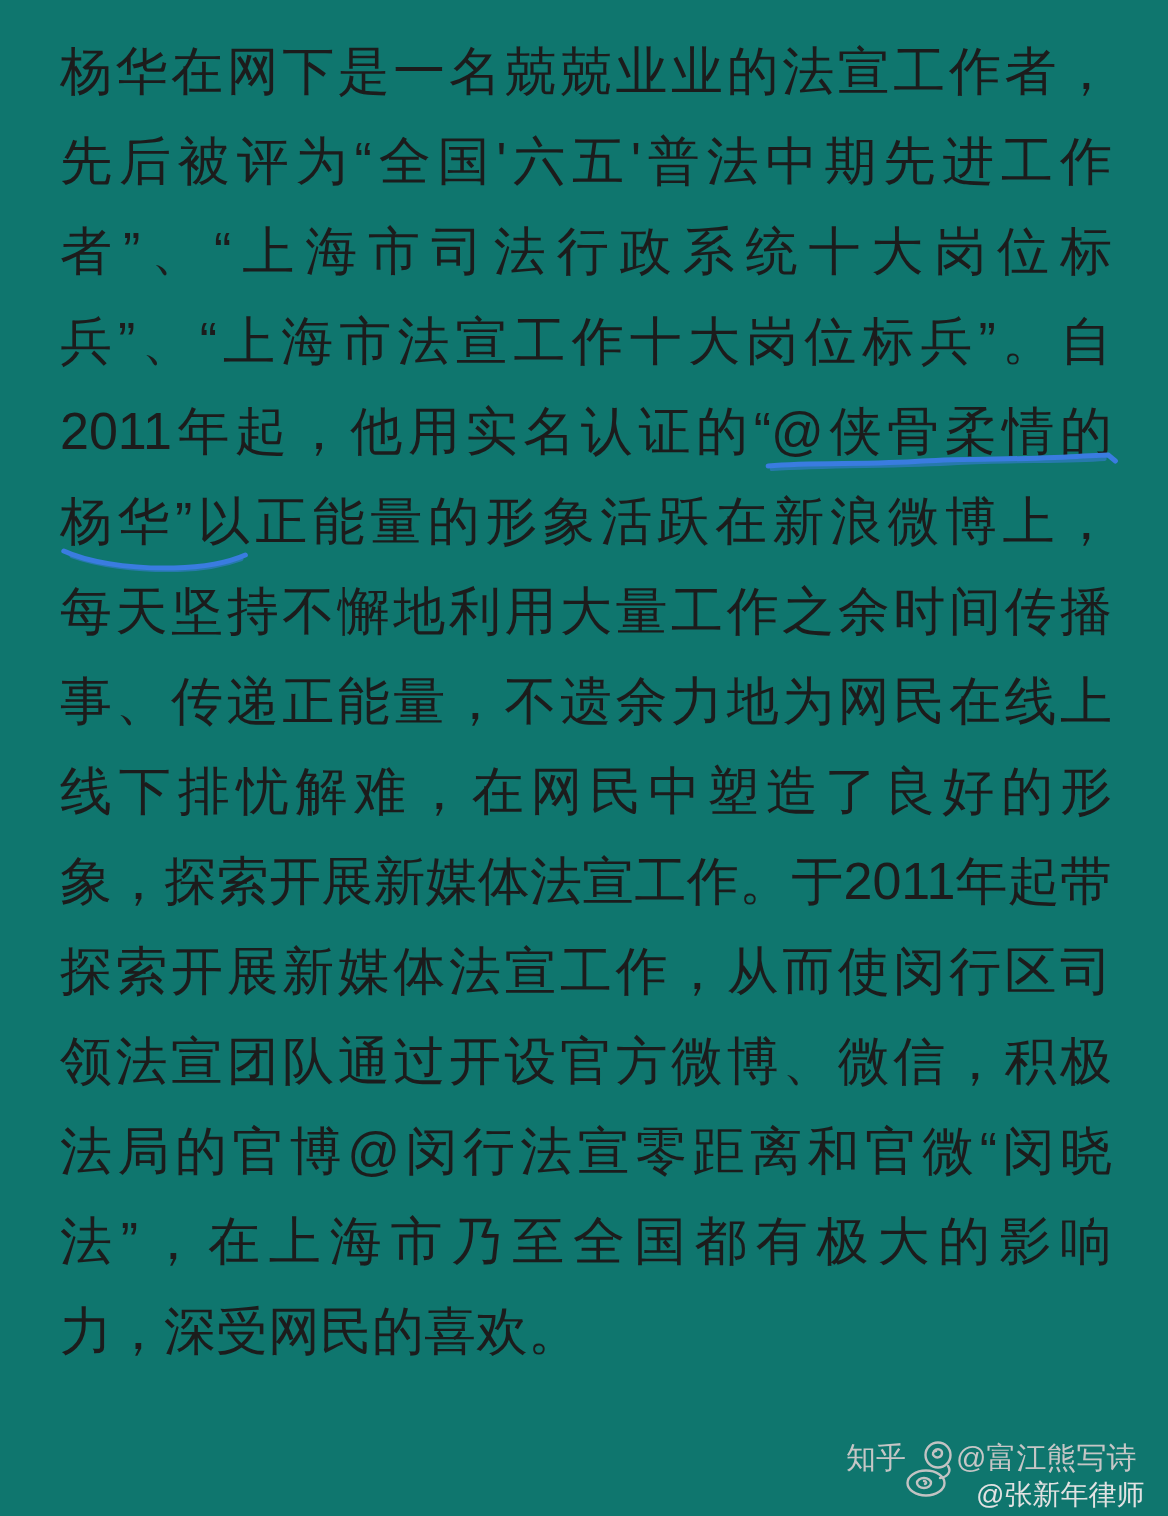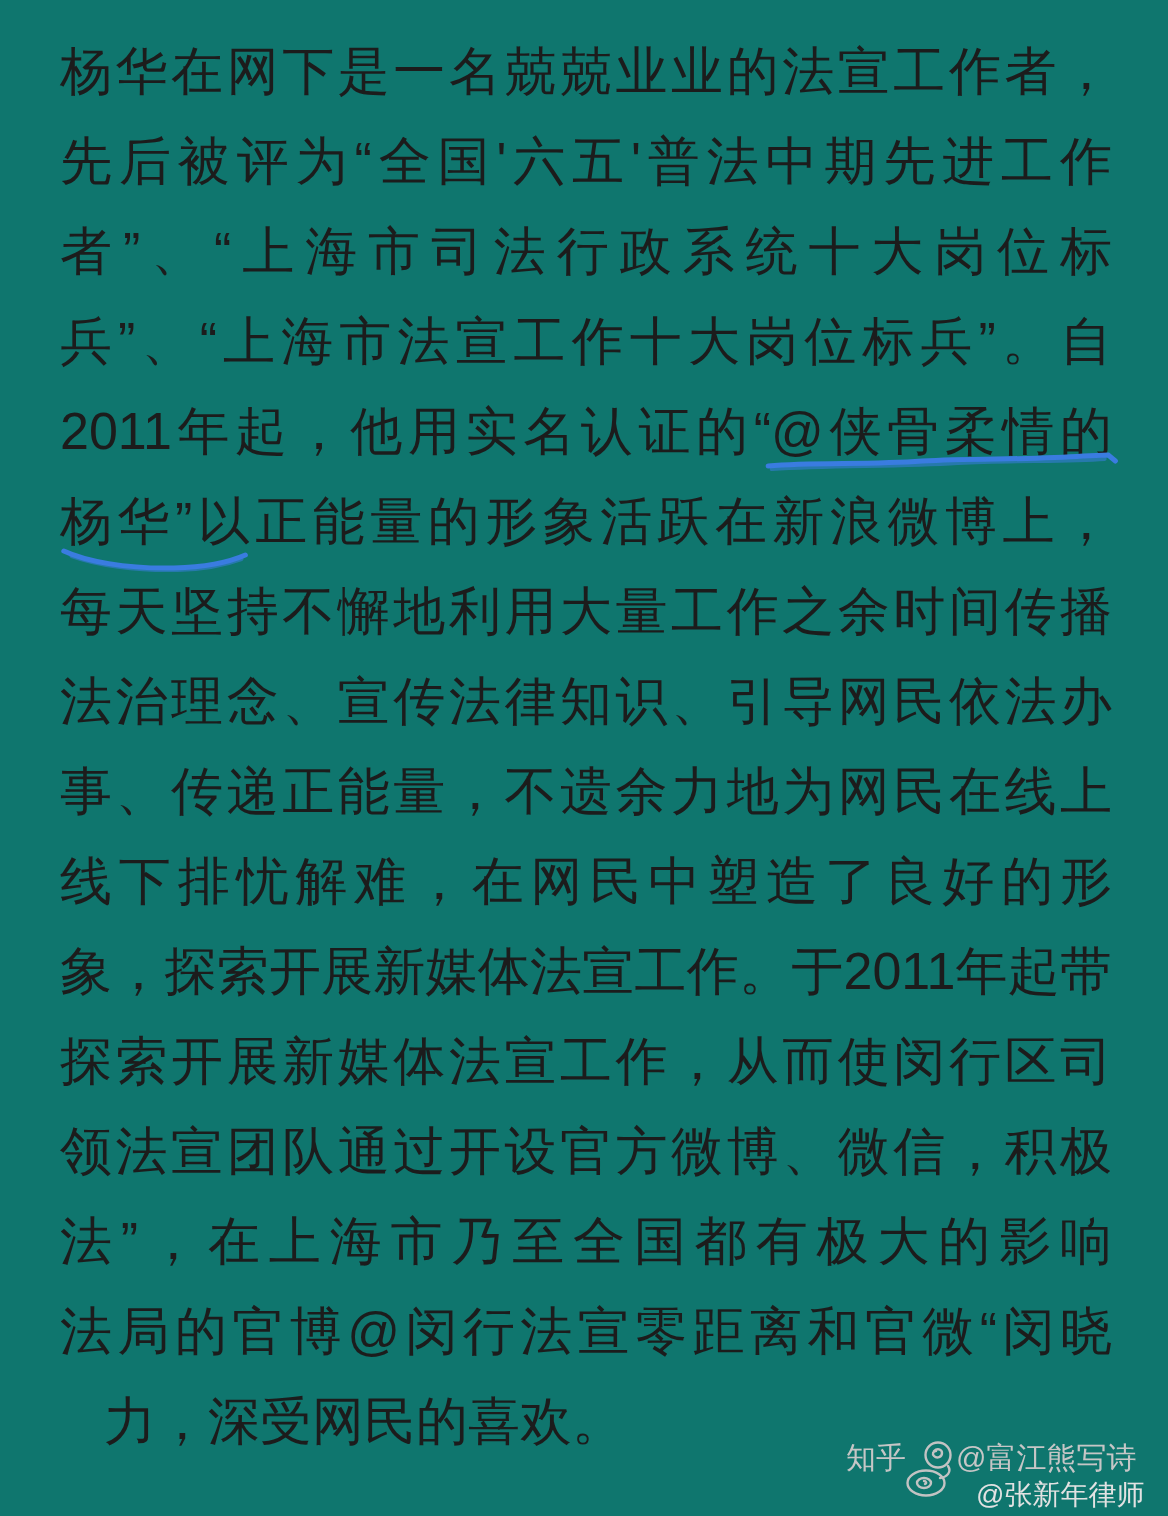--- a/index.html
+++ b/index.html
@@ -22,21 +22,20 @@
     font-weight: 400;
   }
   .line {
     height: 90px;
     text-align: justify;
     text-align-last: justify;
   }
   .line.last {
     text-align: left;
     text-align-last: left;
-    margin-left: 44px;
   }
   .u { position: relative; }
   .u .scribble {
     position: absolute;
     height: 26px;
     pointer-events: none;
     overflow: visible;
   }
   .u.scribble-flat .scribble   { left: -10px; width: 105%; bottom: -14px; }
   .u.scribble-swoosh .scribble { left: -2px;  width: 168%; bottom: -24px; }
@@ -79,28 +78,27 @@
       <div class="line"><span>兵”、“上海市法宣工作十大岗位标兵”。自</span></div>
       <div class="line"><span>2011年起，他用实名认证的“</span><span class="u scribble-flat">@侠骨柔情的<svg viewBox="0 0 100 26" preserveAspectRatio="none" class="scribble">
             <path d="M2 18 C 15 14 30 17 45 13 C 60 10 75 12 90 8 L 97 7 L 99 13" fill="none" stroke="#3a7ce0" stroke-width="5" stroke-linecap="round" vector-effect="non-scaling-stroke" opacity="1"></path>
             <path d="M3 21 C 20 17 38 19 55 15 C 70 12 85 14 96 11" fill="none" stroke="#3a7ce0" stroke-width="4" stroke-linecap="round" vector-effect="non-scaling-stroke" opacity="0.55"></path>
           </svg></span></div>
       <div class="line"><span class="u scribble-swoosh">杨华<svg viewBox="0 0 100 26" preserveAspectRatio="none" class="scribble">
             <path d="M3 3 C 14 13 35 21 60 20 C 78 19 90 13 97 7" fill="none" stroke="#3a7ce0" stroke-width="5" stroke-linecap="round" vector-effect="non-scaling-stroke" opacity="1"></path>
             <path d="M7 8 C 20 17 40 23 62 22 C 78 21 88 16 95 11" fill="none" stroke="#3a7ce0" stroke-width="4" stroke-linecap="round" vector-effect="non-scaling-stroke" opacity="0.55"></path>
           </svg></span><span>”以正能量的形象活跃在新浪微博上，</span></div>
       <div class="line"><span>每天坚持不懈地利用大量工作之余时间传播</span></div>
-      <div class="line"><span>法治理念、宣传法律知识、引导网民依法办</span></div>
       <div class="line"><span>事、传递正能量，不遗余力地为网民在线上</span></div>
       <div class="line"><span>线下排忧解难，在网民中塑造了良好的形</span></div>
       <div class="line"><span>象，探索开展新媒体法宣工作。于2011年起带</span></div>
       <div class="line"><span>探索开展新媒体法宣工作，从而使闵行区司</span></div>
       <div class="line"><span>领法宣团队通过开设官方微博、微信，积极</span></div>
+      <div class="line"><span>法局的官博@闵行法宣零距离和官微“闵晓</span></div>
       <div class="line"><span>法”，在上海市乃至全国都有极大的影响</span></div>
-      <div class="line"><span>法局的官博@闵行法宣零距离和官微“闵晓</span></div>
       <div class="line last"><span>力，深受网民的喜欢。</span></div>
     </div>
 
   <div class="watermark">
     <div class="wm-row1">
       <span class="wm-text">知乎</span>
       <span class="wm-avatar">
         <svg width="50" height="58" viewBox="0 0 50 58">
           <g fill="none" stroke="#c3c3c3" stroke-width="2.4" stroke-linecap="round">
             <circle cx="32" cy="15" r="12.5"></circle>

